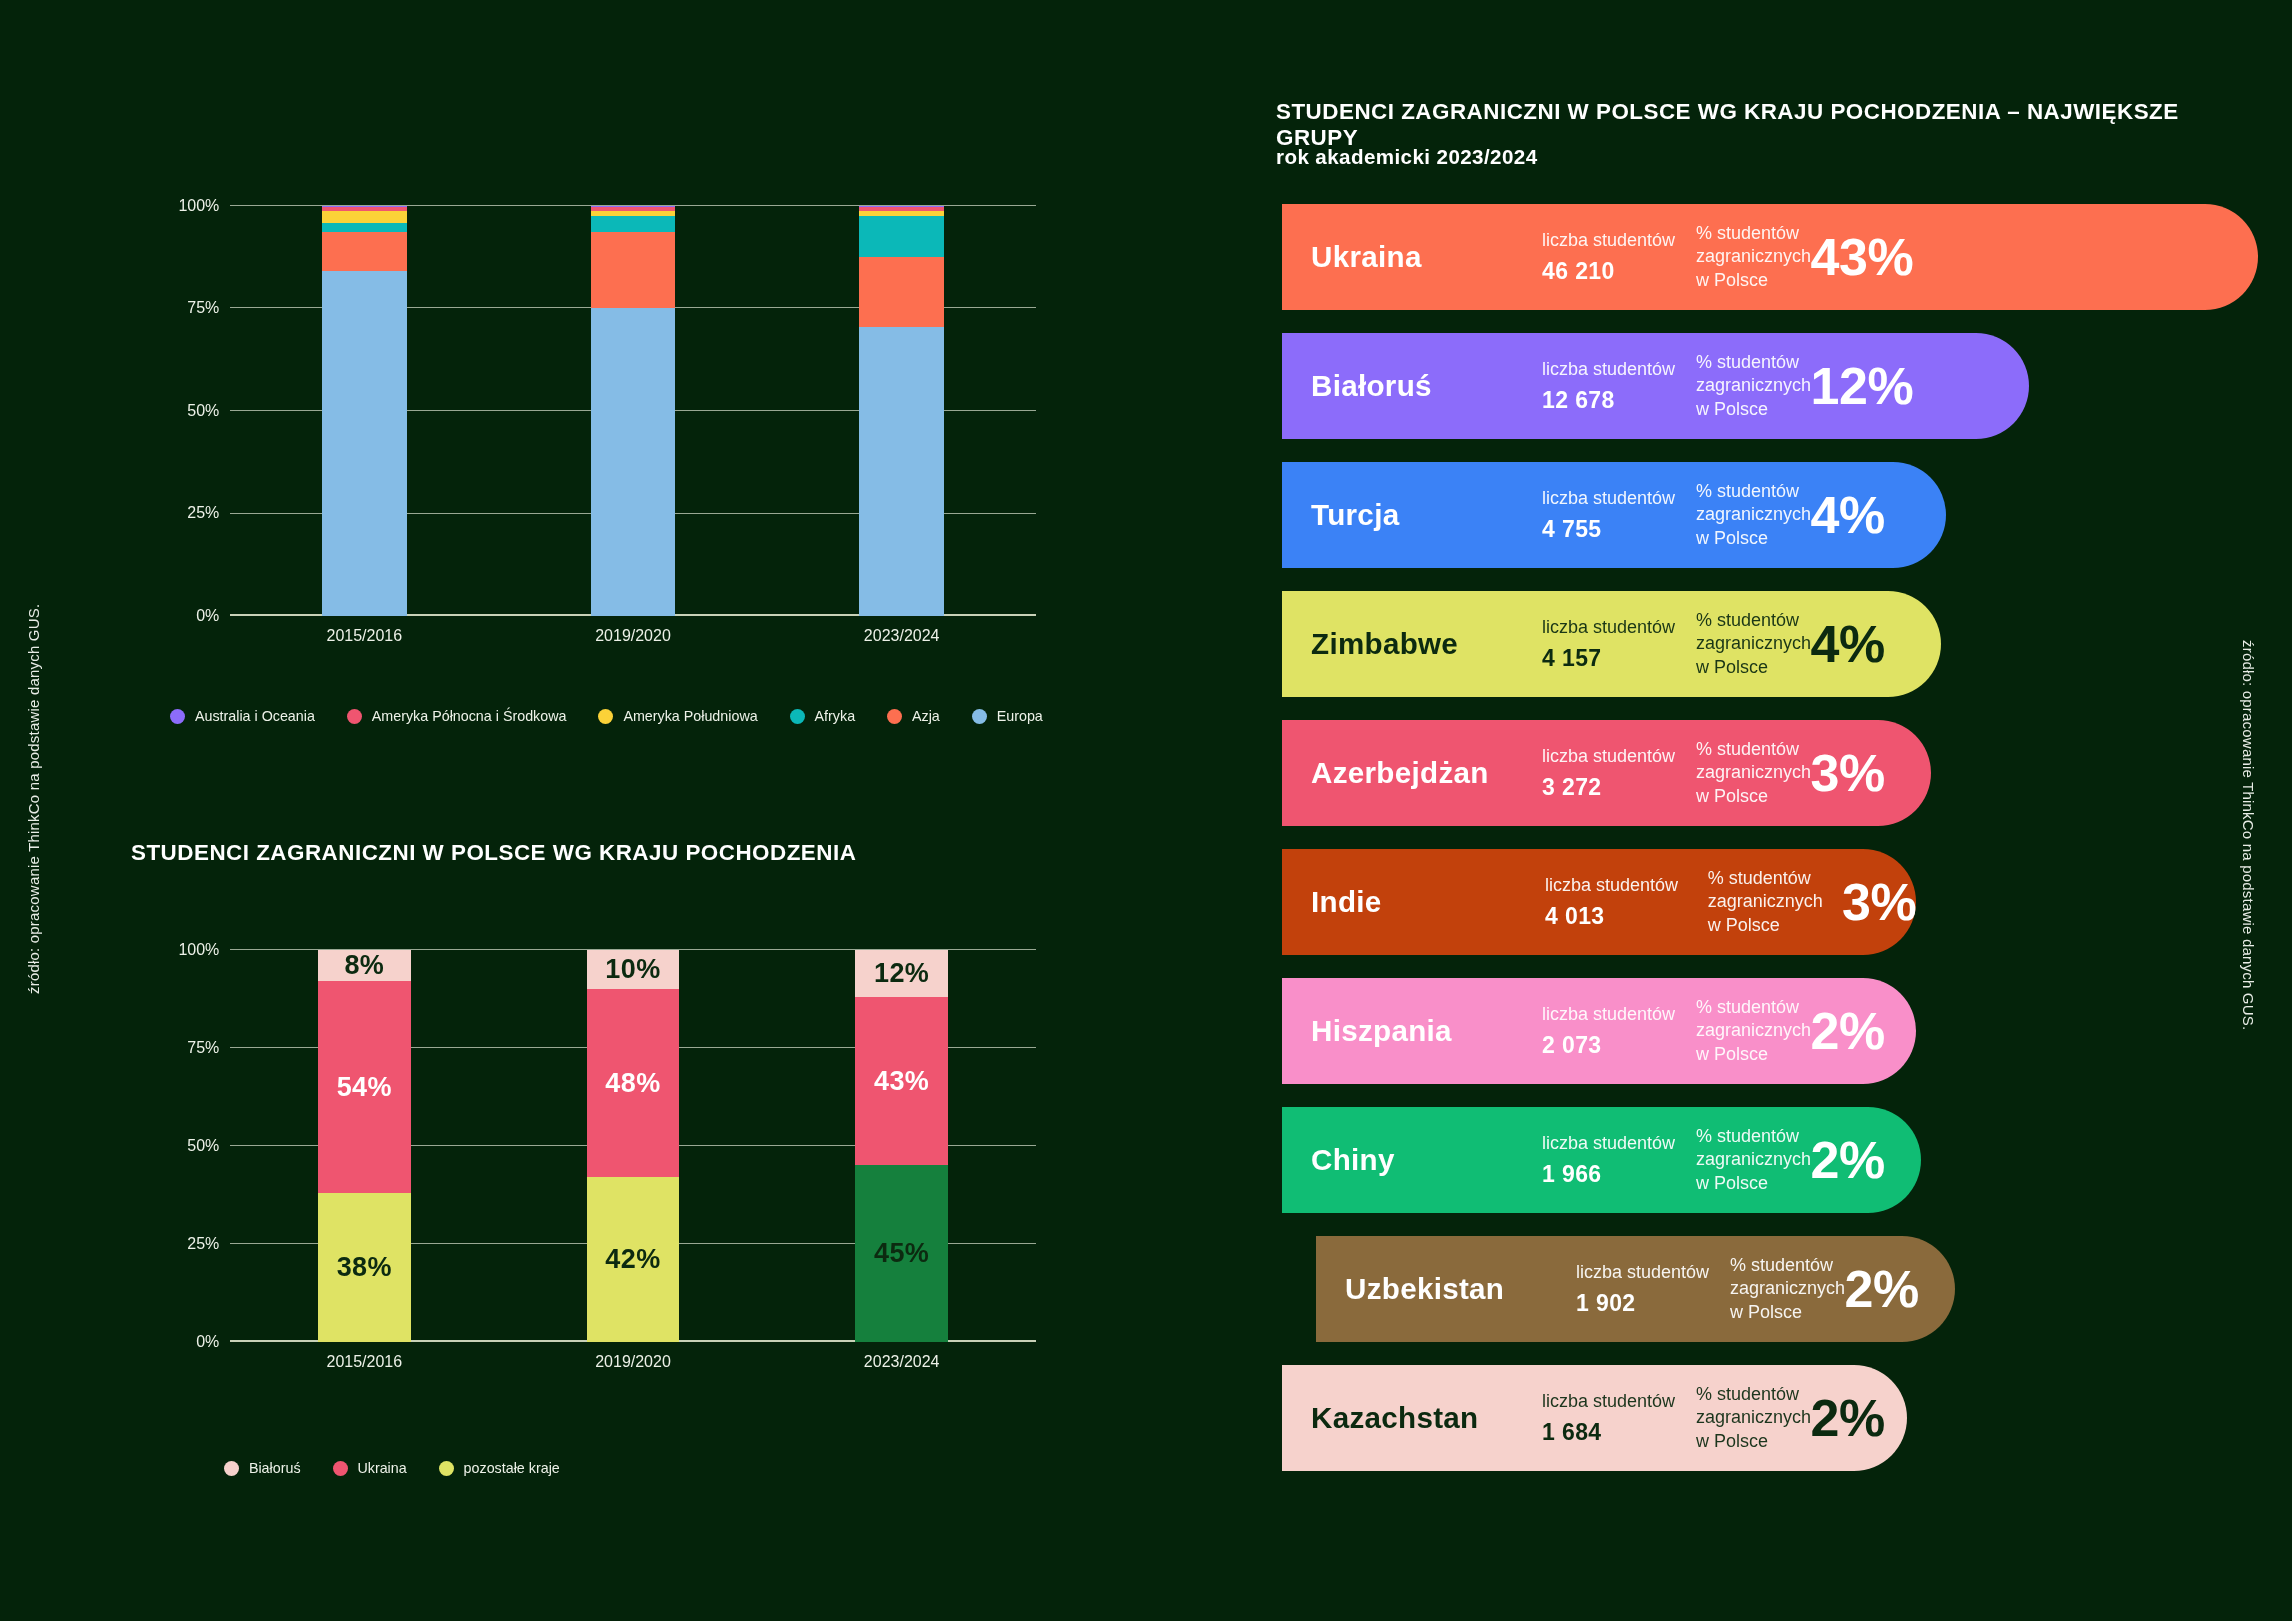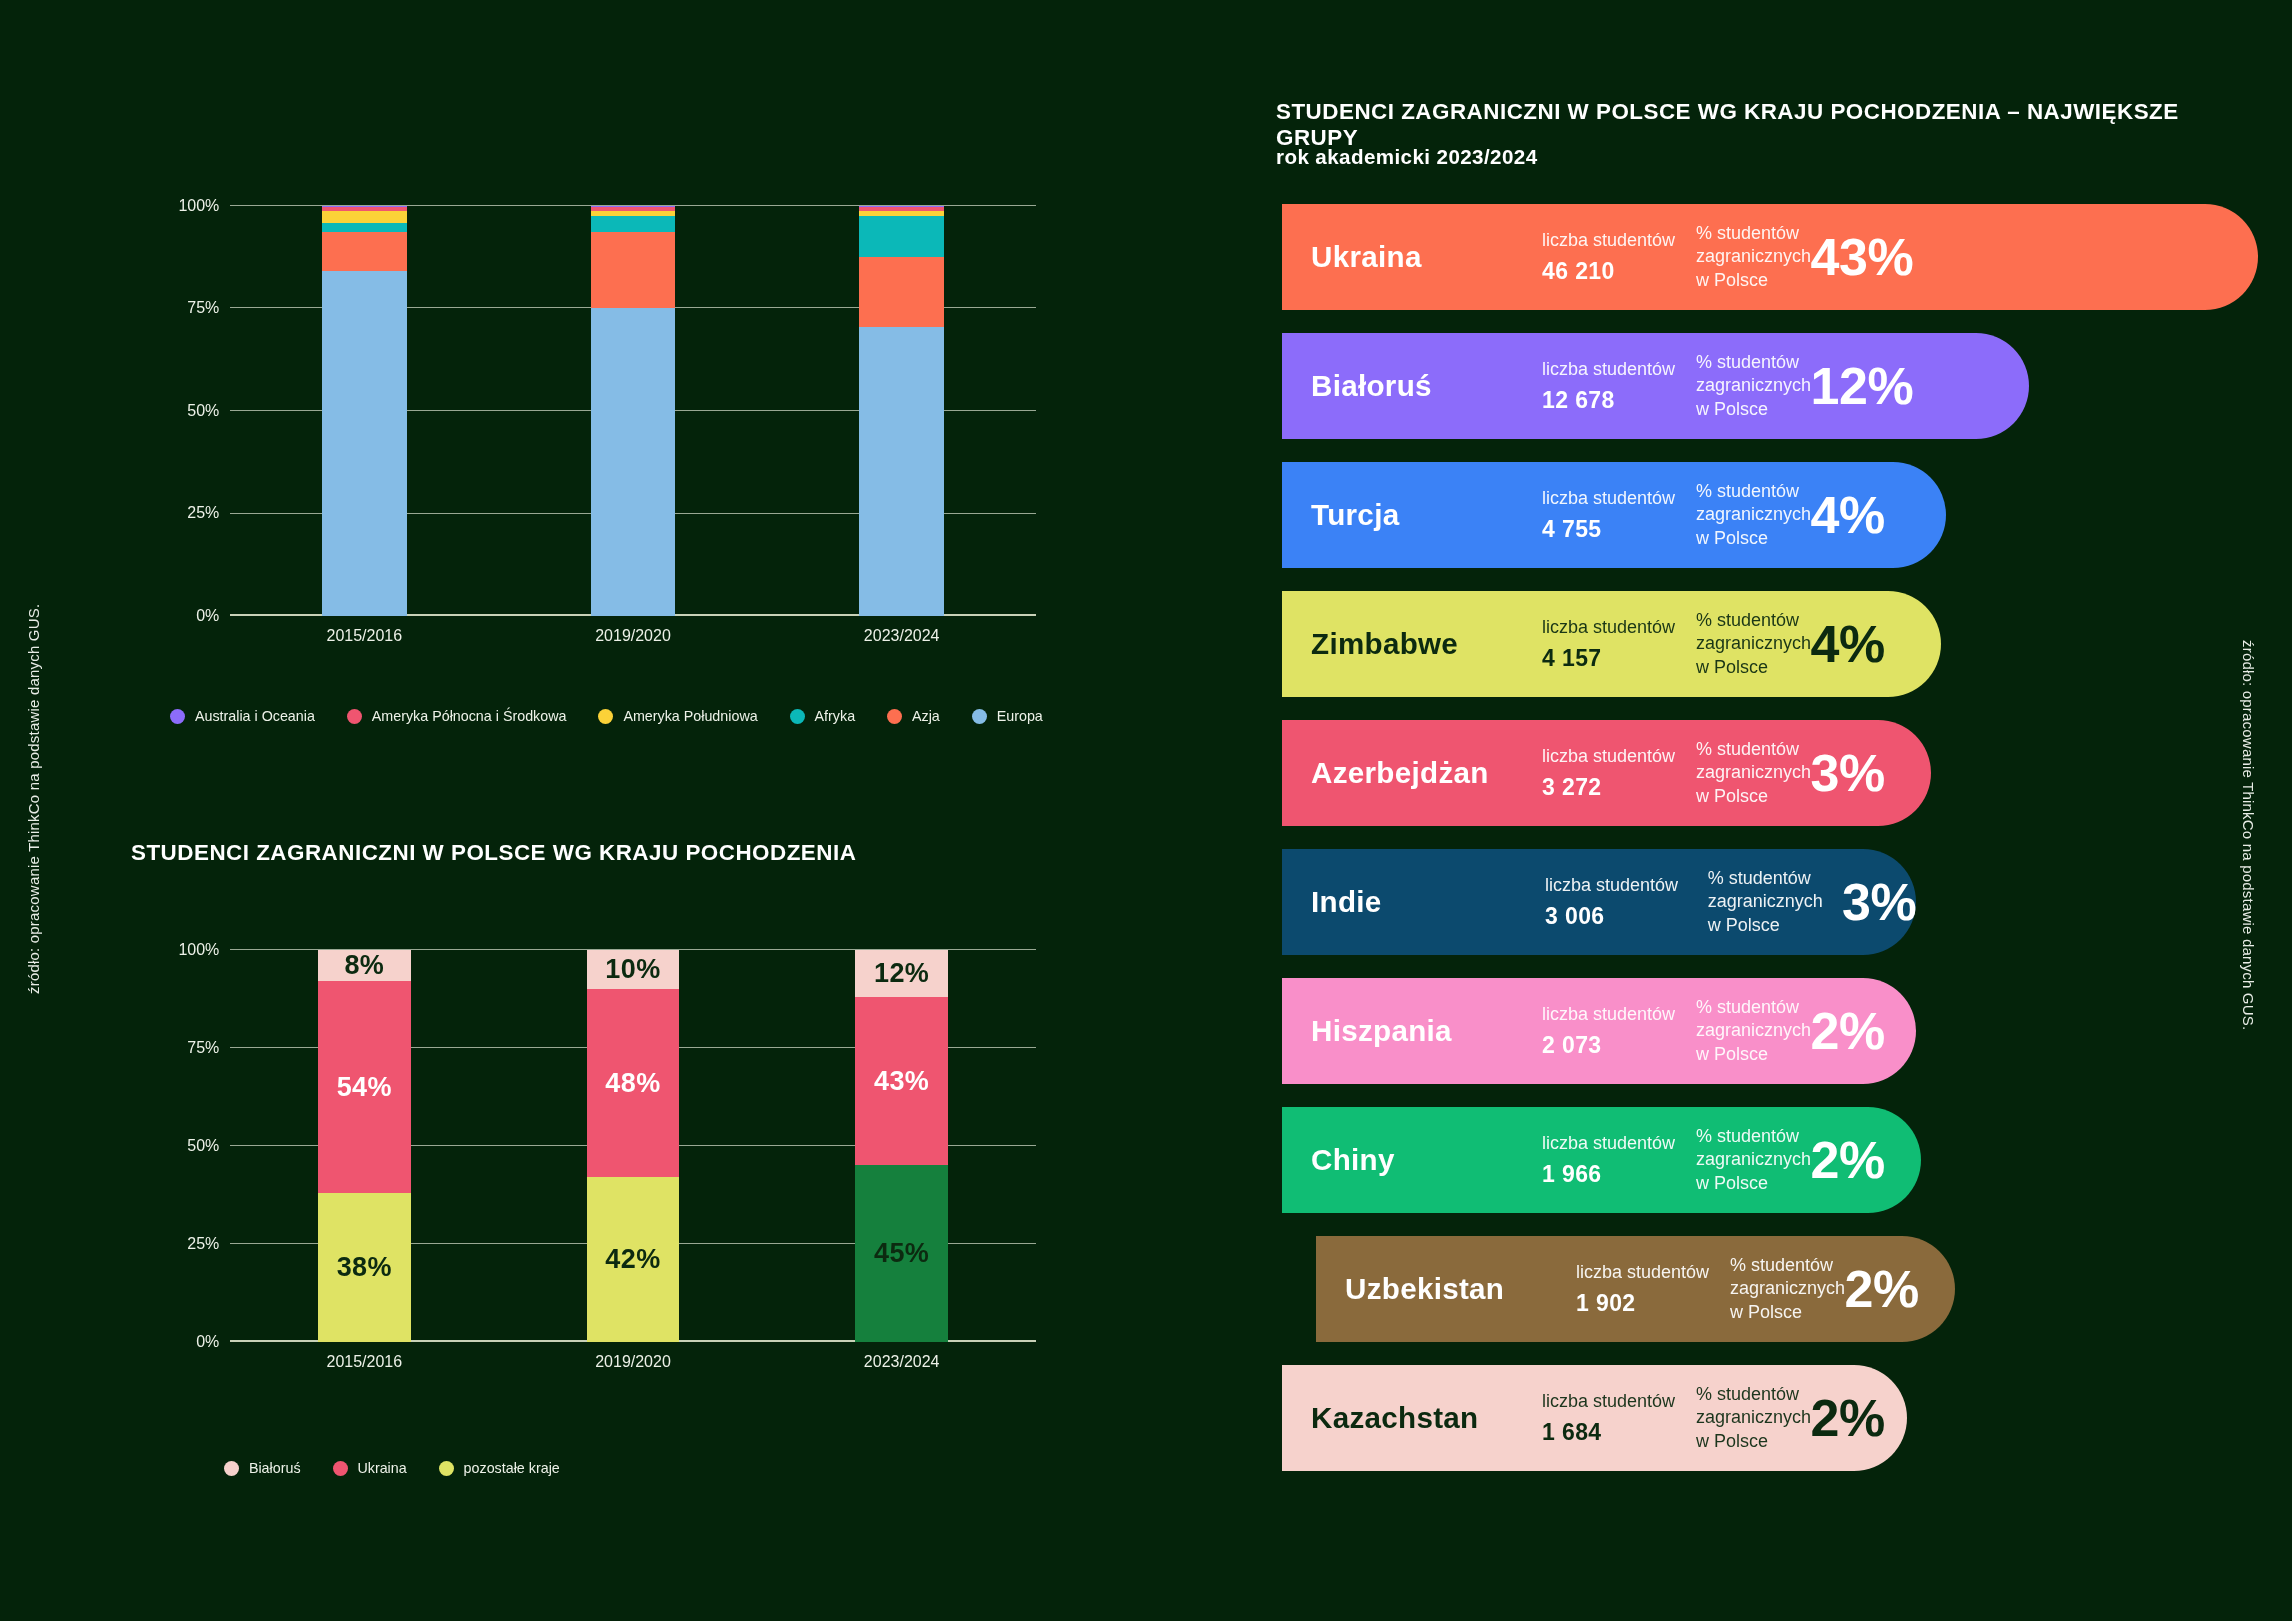--- a/index.html
+++ b/index.html
@@ -403,25 +403,25 @@
         <div class="c-cap">liczba studentów</div>
         <div class="c-num">3 272</div>
       </div>
       <div class="c-block c-pctlabel">
         <div class="c-cap">% studentów</div>
         <div class="c-cap">zagranicznych</div>
         <div class="c-cap">w Polsce</div>
       </div>
       <div class="c-pct">3%</div>
     </div>
-    <div class="country-row" style="background: #0c4a6e; color: rgb(255, 255, 255); width: 65%; gap: 20px;">
+    <div class="country-row" style="background: #c2410c; color: rgb(255, 255, 255); width: 65%; gap: 20px;">
       <div class="c-name">Indie</div>
       <div class="c-block c-students">
         <div class="c-cap">liczba studentów</div>
-        <div class="c-num">3 006</div>
+        <div class="c-num">4 013</div>
       </div>
       <div class="c-block c-pctlabel">
         <div class="c-cap">% studentów</div>
         <div class="c-cap">zagranicznych</div>
         <div class="c-cap">w Polsce</div>
       </div>
       <div class="c-pct">3%</div>
     </div>
     <div class="country-row" style="background: rgb(249, 143, 201); color: rgb(255, 255, 255); width: 65%;">
       <div class="c-name">Hiszpania</div>

